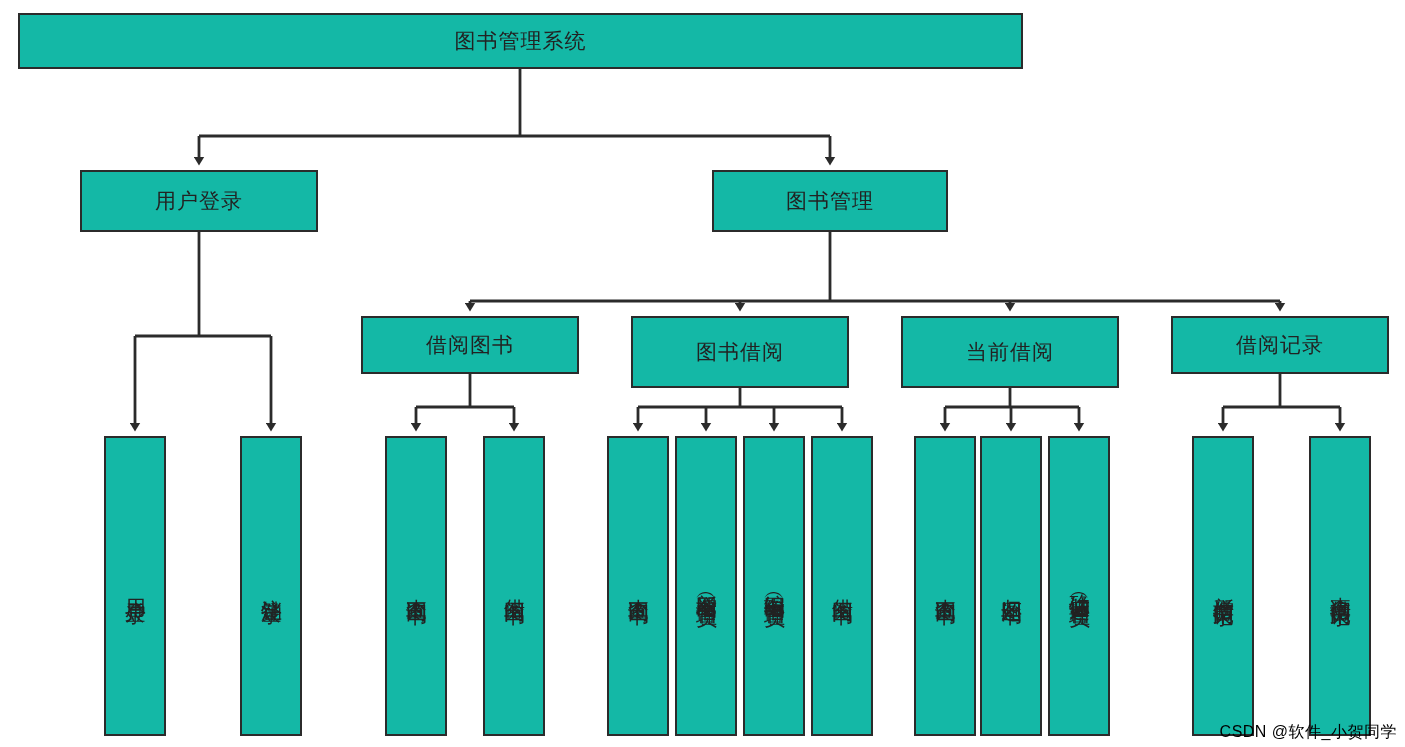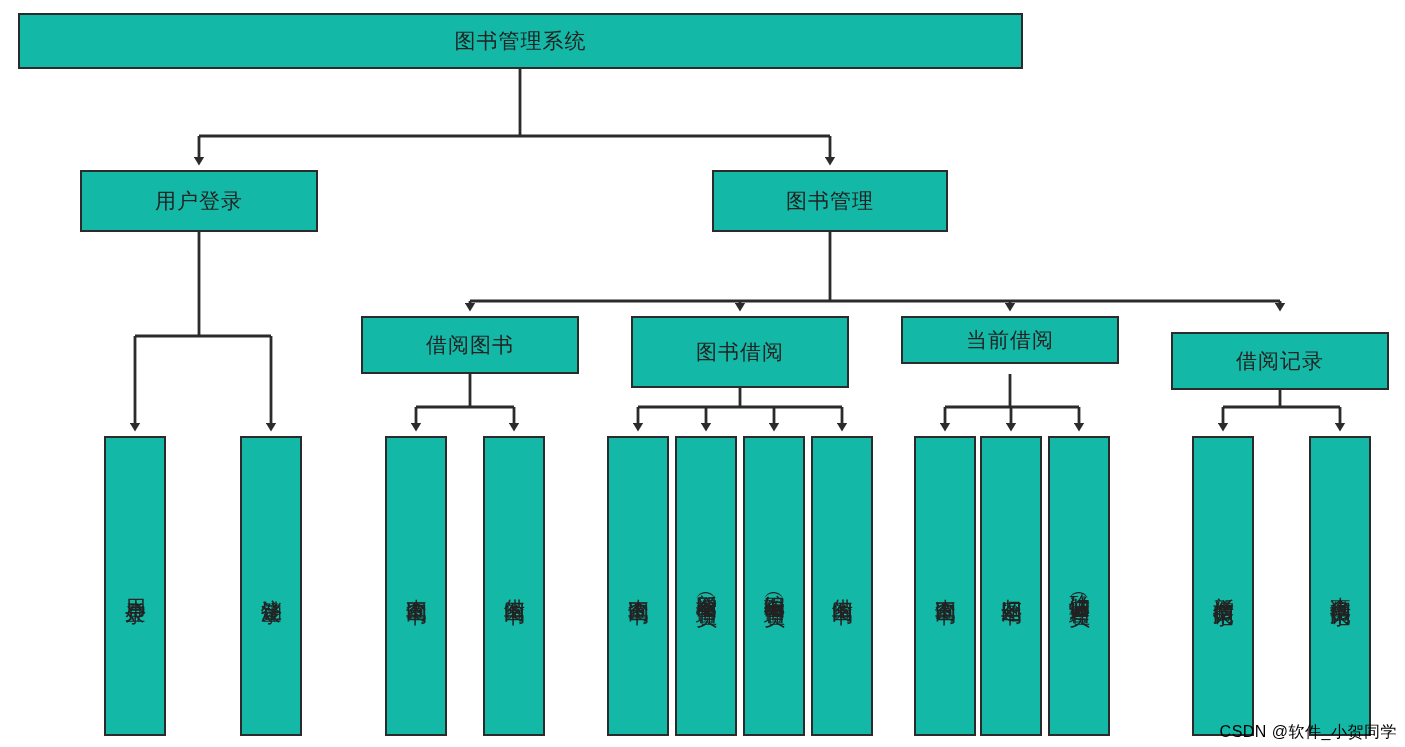--- a/index.html
+++ b/index.html
@@ -135,25 +135,25 @@
   </div>
 
   <div class="node" style="left:361px; top:316px; width:218px; height:58px;">
     <span class="label">借阅图书</span>
   </div>
 
   <div class="node" style="left:631px; top:316px; width:218px; height:72px;">
     <span class="label">图书借阅</span>
   </div>
 
-  <div class="node" style="left:901px; top:316px; width:218px; height:48px;">
+  <div class="node" style="left:901px; top:316px; width:218px; height:72px;">
     <span class="label">当前借阅</span>
   </div>
 
-  <div class="node" style="left:1171px; top:332px; width:218px; height:58px;">
+  <div class="node" style="left:1171px; top:316px; width:218px; height:58px;">
     <span class="label">借阅记录</span>
   </div>
 
   <div class="node leaf" style="left:104px; top:436px; width:62px; height:300px;">
     <span class="label">用户登录</span>
   </div>
 
   <div class="node leaf" style="left:240px; top:436px; width:62px; height:300px;">
     <span class="label">注销登录</span>
   </div>

